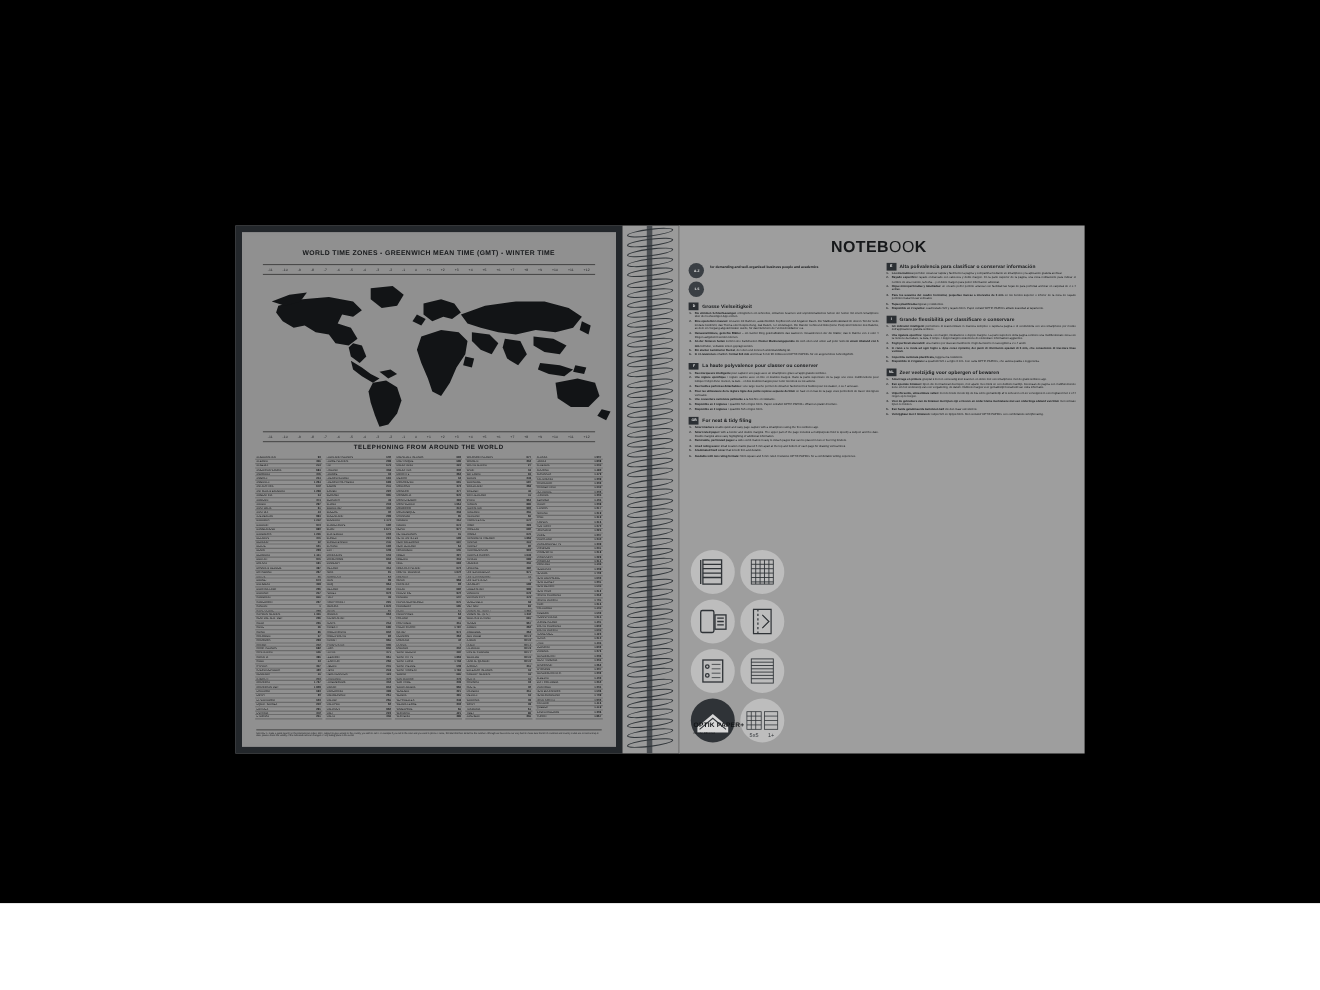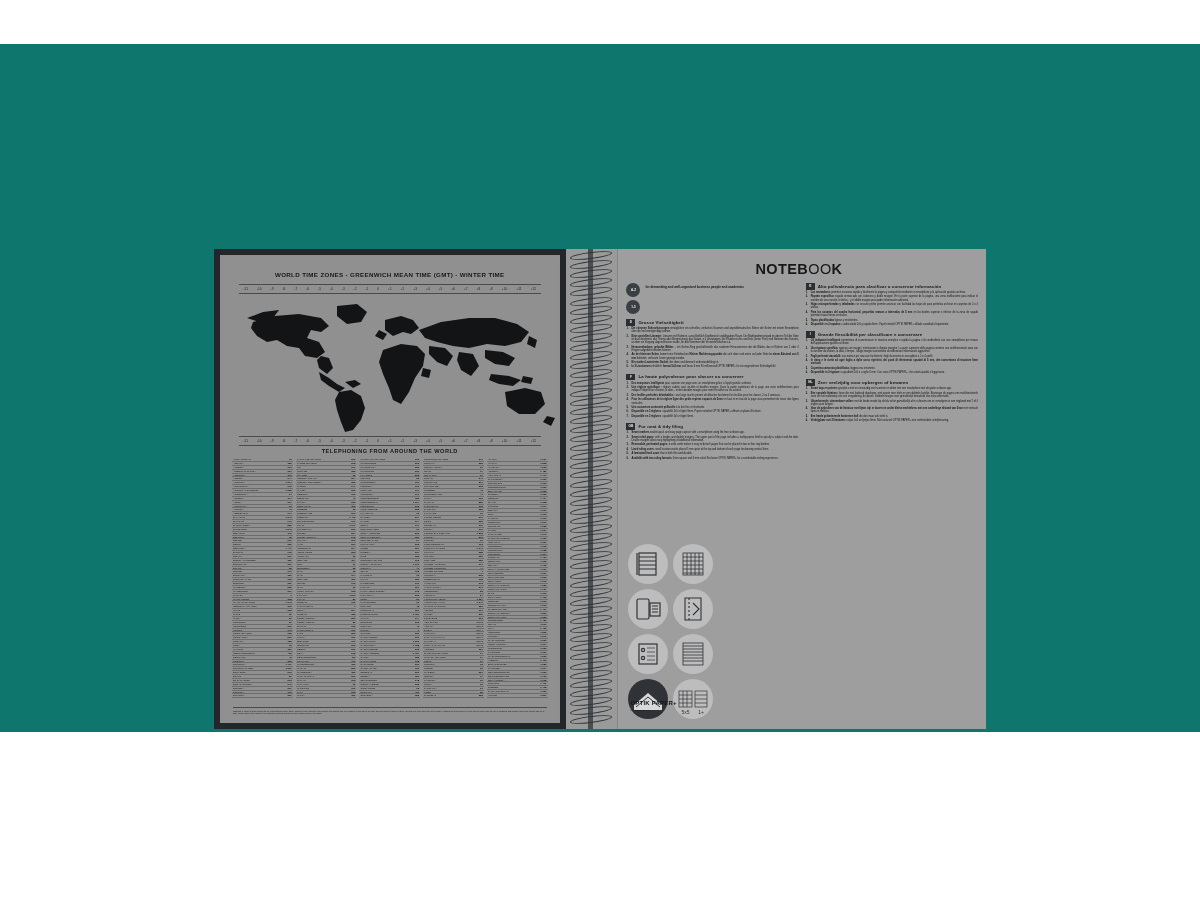--- a/index.html
+++ b/index.html
@@ -8,23 +8,22 @@
     background: #ffffff;
     width: 1200px;
     height: 900px;
     overflow: hidden;
     font-family: "Liberation Sans", sans-serif;
   }
 
   #stage {
     position: relative;
     width: 1200px;
-    height: 688px;
-    background: #0f766e;
-    margin-top: 44px;
+    height: 821px;
+    background: #000000;
   }
 
   
   .spread {
     position: absolute;
     left: 214px;
     top: 205px;
     width: 772px;
     height: 480px;
     display: flex;

